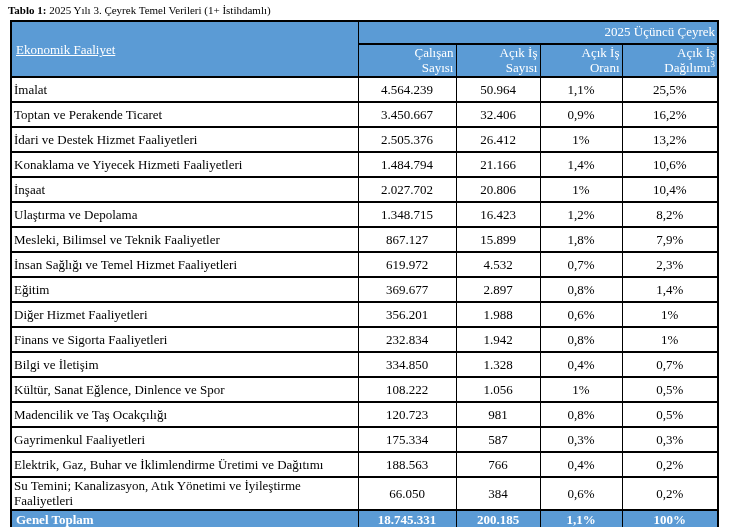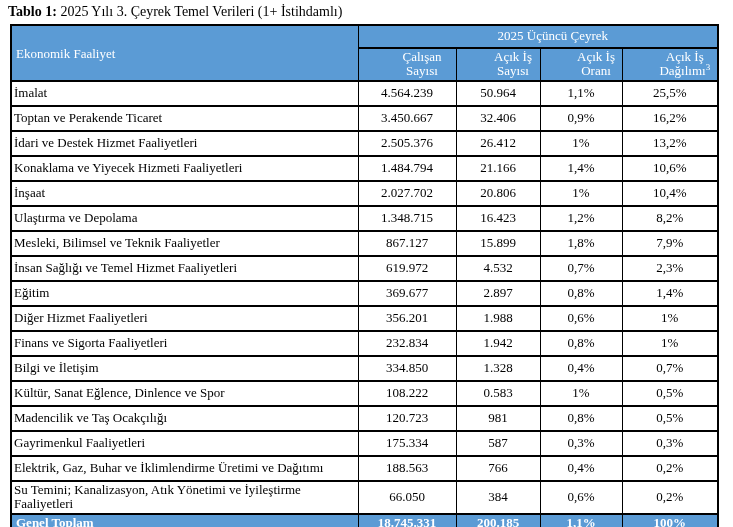--- a/index.html
+++ b/index.html
@@ -11,21 +11,21 @@
     position: relative;
     width: 733px;
     height: 527px;
     background: #ffffff;
     font-family: "Liberation Serif", serif;
     color: #000000;
     overflow: hidden;
   }
   .title {
     margin: 4px 0 3px 8px;
-    font-size: 14px;
+    font-size: 11px;
     line-height: 1.2;
   }
   .title .bold { font-weight: bold; }
 
   table.data-table {
     border-collapse: collapse;
     table-layout: fixed;
     width: 707px;
     margin-left: 10px;
     border: 2px solid #000;
@@ -38,31 +38,32 @@
     border-bottom: 2px solid #000;
     font-size: 13px;
     line-height: 1.12;
     padding: 1px 2px;
     overflow: hidden;
   }
   .data-table thead th {
     background: var(--hdr-bg, #5b9bd5);
     color: var(--hdr-fg, #ffffff);
     font-weight: normal;
-    text-align: center;
+    text-align: right;
     vertical-align: middle;
     padding-left: 32px;
   }
   .data-table th.group-header { height: 19px; }
   .data-table thead tr.col-row th { height: 29px; margin-left: 16px; }
   .data-table th.activity-header {
     text-align: left;
     vertical-align: middle;
     padding-left: 4px;
     padding-top: 4px;
+    text-decoration: underline;
   }
   .data-table tbody td { height: 21px; background: #ffffff; }
   .data-table td.activity {
     text-align: left;
     vertical-align: middle;
   }
   .data-table td.num {
     text-align: center;
     vertical-align: middle;
   }
@@ -185,21 +186,21 @@
         <tr>
           <td class="activity">Bilgi ve İletişim</td>
           <td class="num">334.850</td>
           <td class="num">1.328</td>
           <td class="num">0,4%</td>
           <td class="num">0,7%</td>
         </tr>
         <tr>
           <td class="activity">Kültür, Sanat Eğlence, Dinlence ve Spor</td>
           <td class="num">108.222</td>
-          <td class="num">0.583</td>
+          <td class="num">1.056</td>
           <td class="num">1%</td>
           <td class="num">0,5%</td>
         </tr>
         <tr>
           <td class="activity">Madencilik ve Taş Ocakçılığı</td>
           <td class="num">120.723</td>
           <td class="num">981</td>
           <td class="num">0,8%</td>
           <td class="num">0,5%</td>
         </tr>

